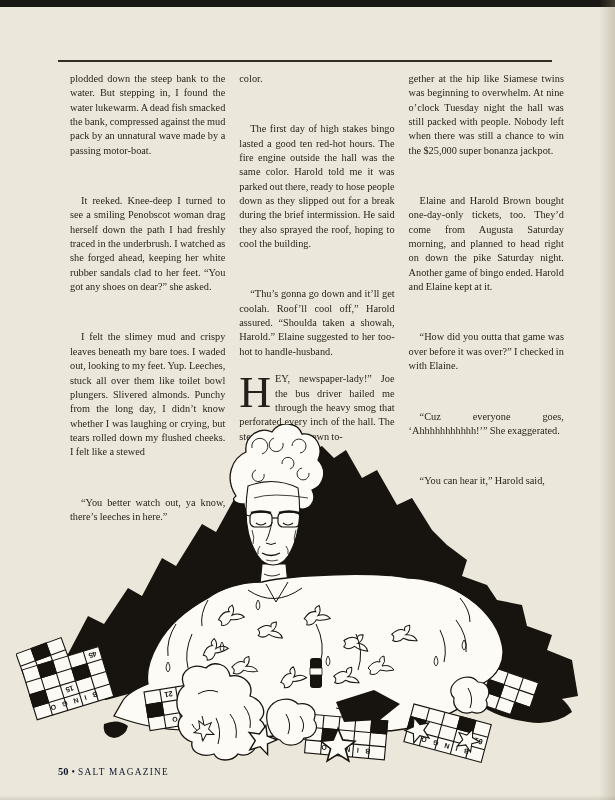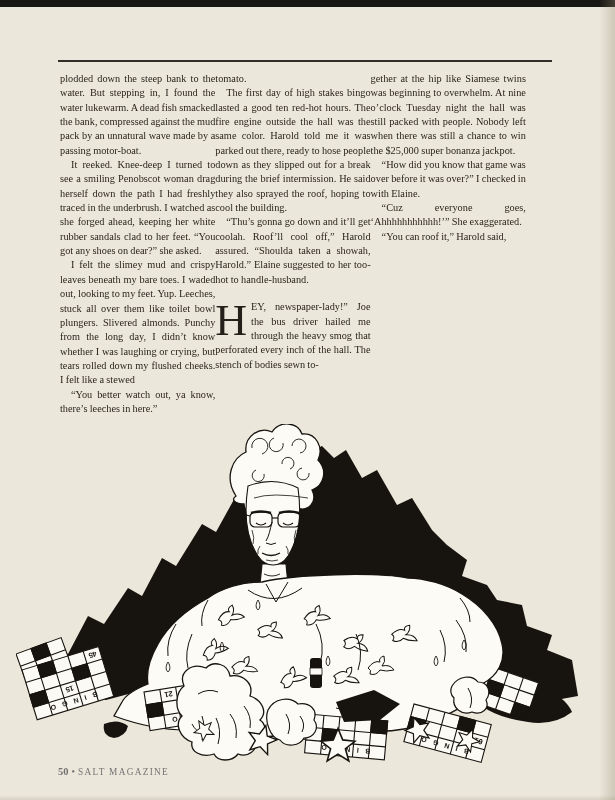--- a/index.html
+++ b/index.html
@@ -8,65 +8,66 @@
     background:#ebe7db;
     font-family:"Liberation Serif", serif;
   }
   .scan-top-band{position:absolute;left:0;top:0;width:615px;height:7px;background:#191713;}
   .page-edge-right{position:absolute;right:0;top:0;width:16px;height:800px;
     background:linear-gradient(to right, rgba(235,231,219,0), rgba(150,142,118,0.35));}
   .page-edge-bottom{position:absolute;left:0;bottom:0;width:615px;height:5px;
     background:linear-gradient(to bottom, rgba(235,231,219,0), rgba(150,142,118,0.25));}
   .top-rule{position:absolute;left:58px;top:60px;width:494px;height:2px;background:#322d26;}
   .columns{
-    position:absolute;left:60px;top:72px;width:494px;
-    display:flex;
+    position:absolute;left:70px;top:72px;width:494px;
+    display:flex;gap:14px;
   }
   .col{width:155.3px;color:#2b251d;font-size:10.3px;line-height:14.35px;
     text-align:justify;word-spacing:-0.3px;}
   .col p{margin:0;}
-  .col p.indent{text-indent:11px;}
+  .col p.indent{text-indent:11px;margin-top:36px;}
   .col p.gap-above{margin-top:13px;}
   .dropcap{
     float:left;font-size:44px;line-height:35px;padding:3px 4px 0 0;color:#241f18;
     font-family:"Liberation Serif", serif;
   }
   .illustration{position:absolute;left:16px;top:424px;width:570px;height:344px;}
   .footer{
-    position:absolute;left:58px;top:761px;color:#737373;white-space:nowrap;
+    position:absolute;left:58px;top:761px;color:#0f172a;white-space:nowrap;
   }
   .footer .pagenum{font-weight:bold;font-size:10.5px;}
   .footer .sep{font-size:10px;padding:0 3px;}
   .footer .mag{font-size:9.3px;letter-spacing:1.3px;}
   svg text{font-family:"Liberation Sans", sans-serif;font-weight:bold;fill:#17130e;}
 </style>
 </head>
 <body>
 
 <div class="scan-top-band"></div>
 <div class="top-rule"></div>
 
 <div class="columns">
   <div class="col">
       <p>plodded down the steep bank to the water. But stepping in, I found the water lukewarm. A dead fish smacked the bank, compressed against the mud pack by an unnatural wave made by a passing motor-boat.</p>
       <p class="indent">It reeked. Knee-deep I turned to see a smiling Penobscot woman drag herself down the path I had freshly traced in the underbrush. I watched as she forged ahead, keeping her white rubber sandals clad to her feet. “You got any shoes on dear?” she asked.</p>
       <p class="indent">I felt the slimey mud and crispy leaves beneath my bare toes. I waded out, looking to my feet. Yup. Leeches, stuck all over them like toilet bowl plungers.  Slivered almonds.  Punchy from the long day, I didn’t know whether I was laughing or crying, but tears rolled down my flushed cheeks. I felt like a stewed</p>
       <p class="indent">“You better watch out, ya know, there’s leeches in here.”</p>
     </div>
   <div class="col">
-      <p>tomato.</p>
+      <p>color.</p>
       <p class="indent">The first day of high stakes bingo lasted a good ten red-hot hours. The fire engine outside the hall was the same color. Harold told me it was parked out there, ready to hose people down as they slipped out for a break during the brief intermission. He said they  also sprayed the roof, hoping to cool the building.</p>
       <p class="indent">“Thu’s gonna go down and it’ll get coolah. Roof’ll cool off,” Harold assured. “Shoulda taken a showah, Harold.” Elaine suggested to her too-hot to handle-husband.</p>
       <p class="gap-above"><span class="dropcap">H</span>EY, newspaper-lady!” Joe the bus driver hailed me through the heavy smog that perforated every inch of the hall. The stench of bodies sewn to-</p>
     </div>
   <div class="col">
       <p>gether at the hip like Siamese twins was beginning to overwhelm. At nine o’clock Tuesday night the hall was still packed with people. Nobody left  when there was still a chance to win the $25,000 super bonanza jackpot.</p>
-      <p class="indent">“How did you know that game was over before it was over?” I checked in with Elaine.</p>
+      <p class="indent">Elaine and Harold Brown bought one-day-only tickets, too. They’d come from Augusta Saturday morning, and planned to head right on down the pike Saturday night. Another game of bingo ended. Harold and Elaine kept at it.</p>
+      <p class="indent">“How did you outta that game was over before it was over?” I checked in with Elaine.</p>
       <p class="indent">“Cuz everyone goes, ‘Ahhhhhhhhhhh!’” She exaggerated.</p>
-      <p class="indent">“You can roof it,” Harold said,</p>
+      <p class="indent">“You can hear it,” Harold said,</p>
     </div>
 </div>
 
 <svg class="illustration" viewBox="0 0 570 344" xmlns="http://www.w3.org/2000/svg">
   <defs>
     <path id="star" d="M0,-13 L3.5,-4.5 L12.5,-3.5 L5.5,2 L8,11 L0,6 L-8,11 L-5.5,2 L-12.5,-3.5 L-3.5,-4.5 Z"></path>
     <path id="bird" d="M-10,2 Q-4,-6 2,-4 Q0,-8 6,-10 Q8,-4 4,0 Q12,-2 16,4 Q8,6 2,4 Q-2,10 -8,8 Q-6,4 -10,2 Z"></path>
     <path id="drop" d="M0,0 C2.5,4 2.5,8 0,10 C-2.5,8 -2.5,4 0,0 Z"></path>
   </defs>
 

